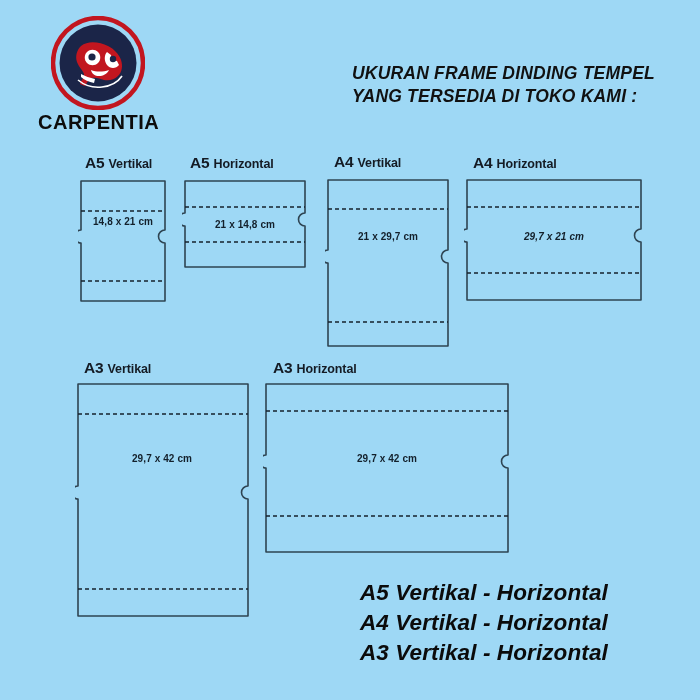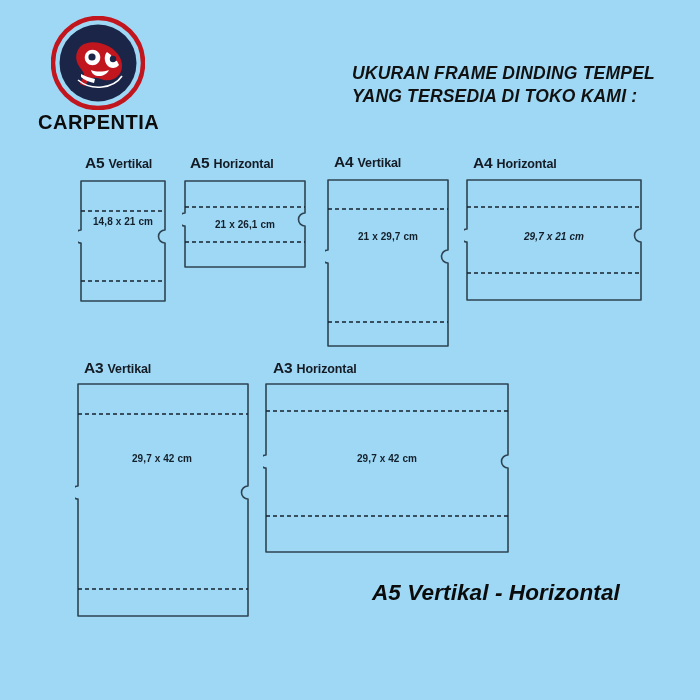--- a/index.html
+++ b/index.html
@@ -100,21 +100,20 @@
     width: 300px;
   }
   #footer-list div {
     font-weight: bold;
     font-style: italic;
     font-size: 22.5px;
     line-height: 1.34;
     color: #0b0b0b;
     letter-spacing: 0.1px;
     white-space: nowrap;
-    margin-left: 12px;
   }
 </style>
 </head>
 <body style="background: rgb(158, 216, 245);">
 
 <div id="stage" style="background: rgb(158, 216, 245);">
 
   <div id="brand">
     <div id="logo-mark">
       <svg width="94" height="94" viewBox="0 0 94 94" aria-hidden="true">
@@ -163,21 +162,21 @@
   <div class="figure">
     <div class="fig-title" style="left:190px; top:155px;">
       <span class="sz">A5 </span>
       <span class="or">Horizontal</span>
     </div>
     <svg class="fig-svg" style="left:182px; top:178px;" width="126" height="92" viewBox="0 0 126 92">
       <path d="M3 3 H123 V35 A6.5 6.5 0 0 0 123 48 V89 H3 V48 A6.5 6.5 0 0 1 3 35 Z" fill="none" stroke="#2e4452" stroke-width="1.6" stroke-linejoin="round"></path>
       <line x1="3" y1="29" x2="123" y2="29" stroke="#16222c" stroke-width="1.3" stroke-dasharray="4 3"></line>
       <line x1="3" y1="64" x2="123" y2="64" stroke="#16222c" stroke-width="1.3" stroke-dasharray="4 3"></line>
     </svg>
-    <div class="dim-label" style="left:245px; top:224px;">21 x 26,1 cm</div>
+    <div class="dim-label" style="left:245px; top:224px;">21 x 14,8 cm</div>
   </div>
 
   <div class="figure">
     <div class="fig-title" style="left:334px; top:154px;text-align:right;">
       <span class="sz">A4 </span>
       <span class="or">Vertikal</span>
     </div>
     <svg class="fig-svg" style="left:325px; top:177px;" width="126" height="172" viewBox="0 0 126 172">
       <path d="M3 3 H123 V73 A6.5 6.5 0 0 0 123 86 V169 H3 V86 A6.5 6.5 0 0 1 3 73 Z" fill="none" stroke="#2e4452" stroke-width="1.6" stroke-linejoin="round"></path>
       <line x1="3" y1="32" x2="123" y2="32" stroke="#16222c" stroke-width="1.3" stroke-dasharray="4 3"></line>
@@ -220,15 +219,17 @@
     <svg class="fig-svg" style="left:263px; top:381px;" width="248" height="174" viewBox="0 0 248 174">
       <path d="M3 3 H245 V74 A6.5 6.5 0 0 0 245 87 V171 H3 V87 A6.5 6.5 0 0 1 3 74 Z" fill="none" stroke="#2e4452" stroke-width="1.6" stroke-linejoin="round"></path>
       <line x1="3" y1="30" x2="245" y2="30" stroke="#16222c" stroke-width="1.3" stroke-dasharray="4 3"></line>
       <line x1="3" y1="135" x2="245" y2="135" stroke="#16222c" stroke-width="1.3" stroke-dasharray="4 3"></line>
     </svg>
     <div class="dim-label" style="left:387px; top:458px;">29,7 x 42 cm</div>
   </div>
 
   <div id="footer-list">
     <div>A5 Vertikal - Horizontal</div>
+    <div>A4 Vertikal - Horizontal</div>
+    <div>A3 Vertikal - Horizontal</div>
   </div>
 
 </div>
 
 </body></html>

